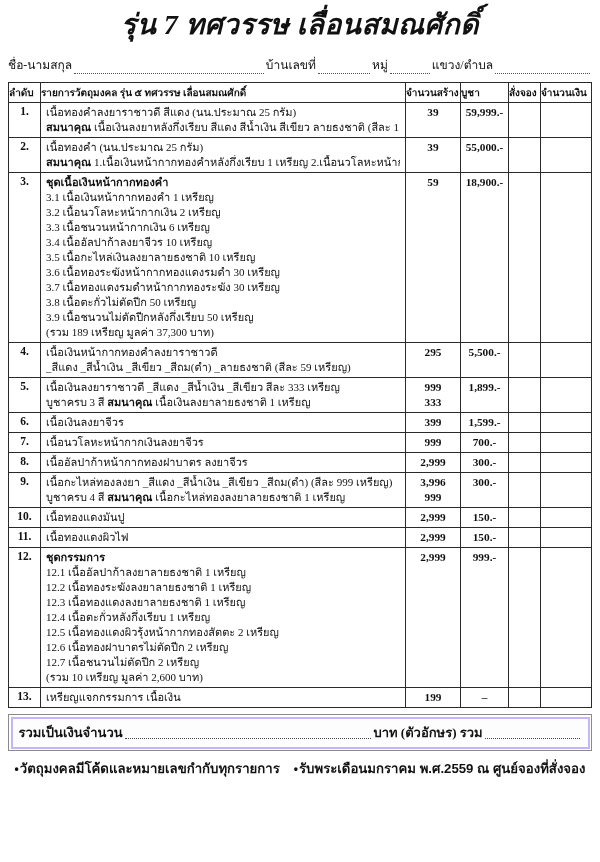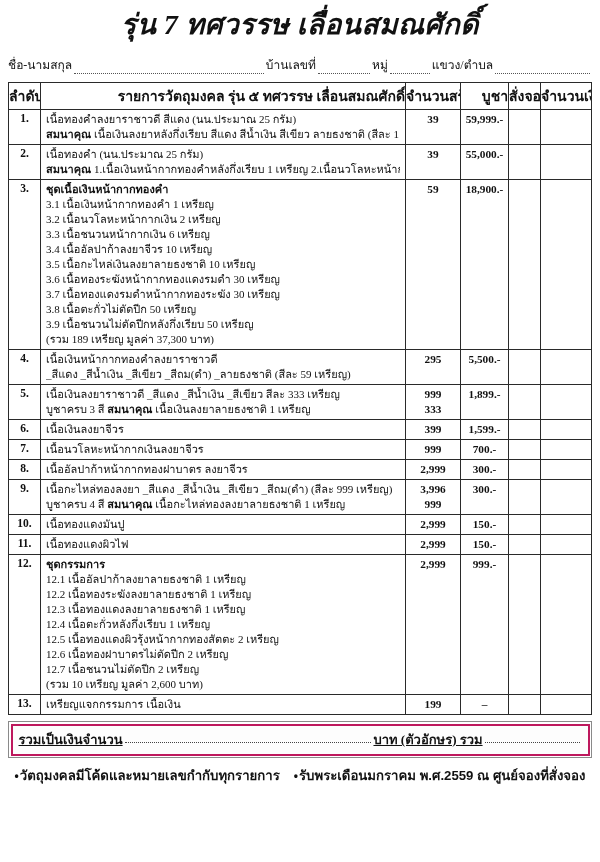--- a/index.html
+++ b/index.html
@@ -16,32 +16,32 @@
 
   
   .fieldline{display:flex;align-items:flex-end;font-size:12px;font-weight:400;margin-top:10px;white-space:nowrap;}
   .dots{border-bottom:1.4px dotted #555;height:13px;margin:0 2px;}
   .grow1{flex:1;} .grow2{flex:2;}
   .w40{width:40px;} .w52{width:52px;} .w70{width:70px;}
 
   
   table.order{border-collapse:collapse;width:584px;margin-top:8px;border:1.6px solid #1c1c1c;table-layout:fixed;}
   table.order th,table.order td{border:1px solid #2a2a2a;vertical-align:top;box-sizing:border-box;}
-  table.order th{font-size:14px;font-weight:700;padding:2px 0;white-space:nowrap;overflow:hidden;text-align:right;}
+  table.order th{font-size:10px;font-weight:700;padding:2px 0;white-space:nowrap;overflow:hidden;text-align:left;}
   td.c-no{text-align:center;font-weight:700;font-size:11.5px;padding-top:2px;}
   td.c-desc{padding:2px 5px;font-size:11px;}
   td.c-desc .ln{line-height:15px;white-space:nowrap;overflow:hidden;}
   td.c-desc .b{font-weight:700;}
   td.c-qty,td.c-price{text-align:center;font-weight:700;font-size:11.3px;padding-top:2px;}
   td.c-qty .ln,td.c-price .ln{line-height:15px;}
 
   
   .summary-outer{border:1px solid #8a8a8a;padding:1.5px;margin-top:6px;}
-  .summary{border:2px solid #be185d;display:flex;align-items:flex-start;padding:3px 6px 4px 6px;
-           font-size:13px;font-weight:700;white-space:nowrap;background:#fdfdfd;text-decoration:underline;}
+  .summary{border:2px solid #c4b5fd;display:flex;align-items:center;padding:3px 6px 4px 6px;
+           font-size:13px;font-weight:700;white-space:nowrap;background:#fdfdfd;}
   .summary .dots{border-bottom:1.4px dotted #444;}
 
   
   .notes{display:flex;justify-content:center;gap:14px;margin-top:7px;
          font-family:"Liberation Sans","DejaVu Sans",sans-serif;font-weight:700;font-size:13.2px;white-space:nowrap;}
   .note-item{display:flex;align-items:center;gap:1px;}
   .bullet{font-size:12px;line-height:1;}
 </style>
 </head>
 <body>

